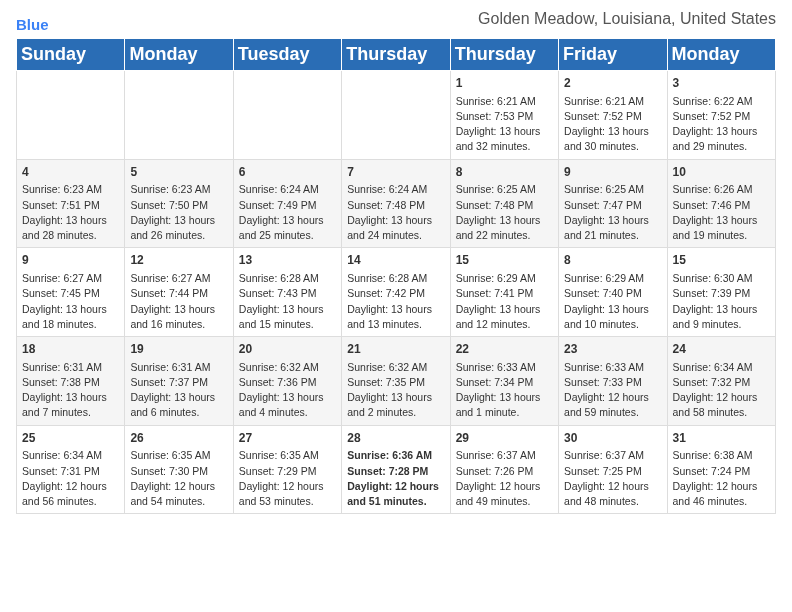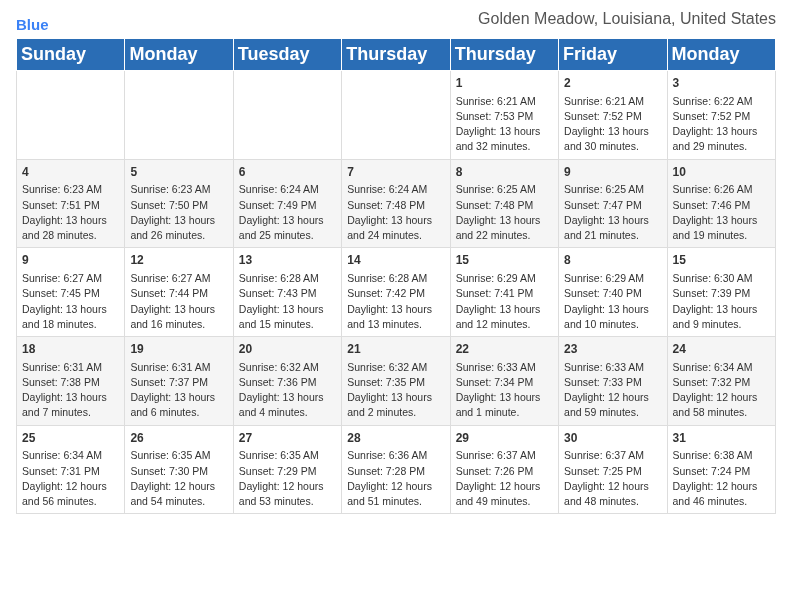--- a/index.html
+++ b/index.html
@@ -314,21 +314,21 @@
         </td>
         <td>
           <span class="day-num">27</span>
           <div class="cell-text" style="white-space: pre-line;">Sunrise: 6:35 AM
 Sunset: 7:29 PM
 Daylight: 12 hours
 and 53 minutes.</div>
         </td>
         <td>
           <span class="day-num">28</span>
-          <div class="cell-text" style="white-space: pre-line;">Sunrise: 6:36 AM
+          <div class="cell-text" style="white-space: pre-line; font-weight: bold;">Sunrise: 6:36 AM
 Sunset: 7:28 PM
 Daylight: 12 hours
 and 51 minutes.</div>
         </td>
         <td>
           <span class="day-num">29</span>
           <div class="cell-text" style="white-space: pre-line;">Sunrise: 6:37 AM
 Sunset: 7:26 PM
 Daylight: 12 hours
 and 49 minutes.</div>

